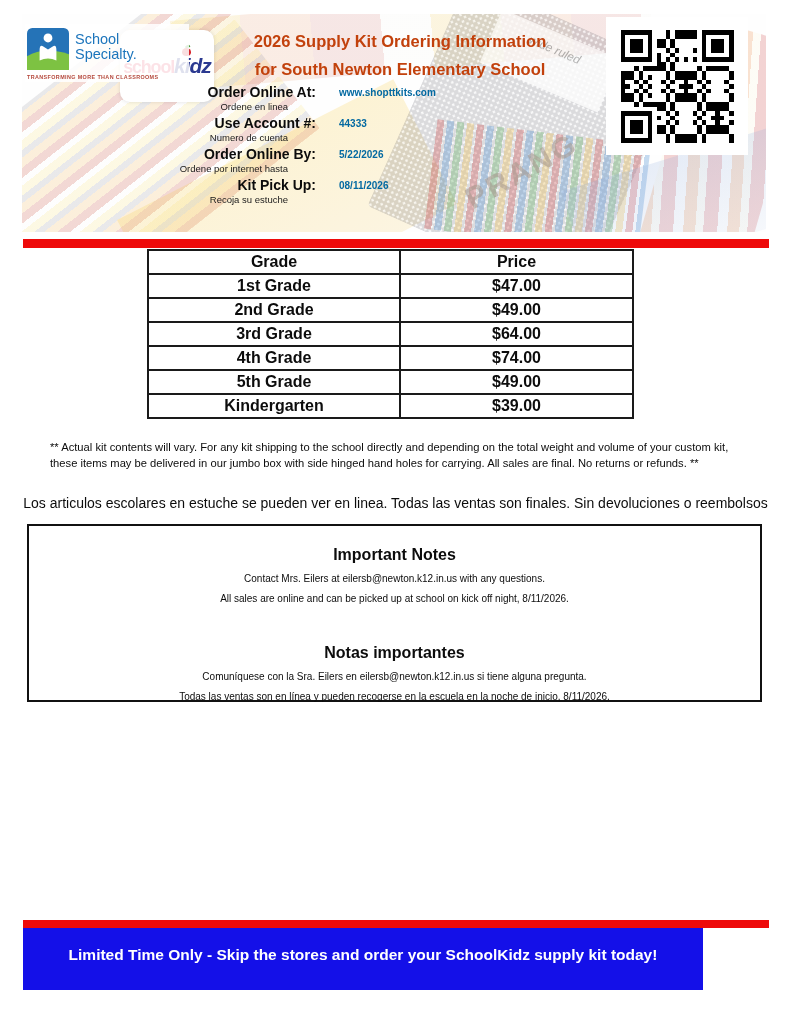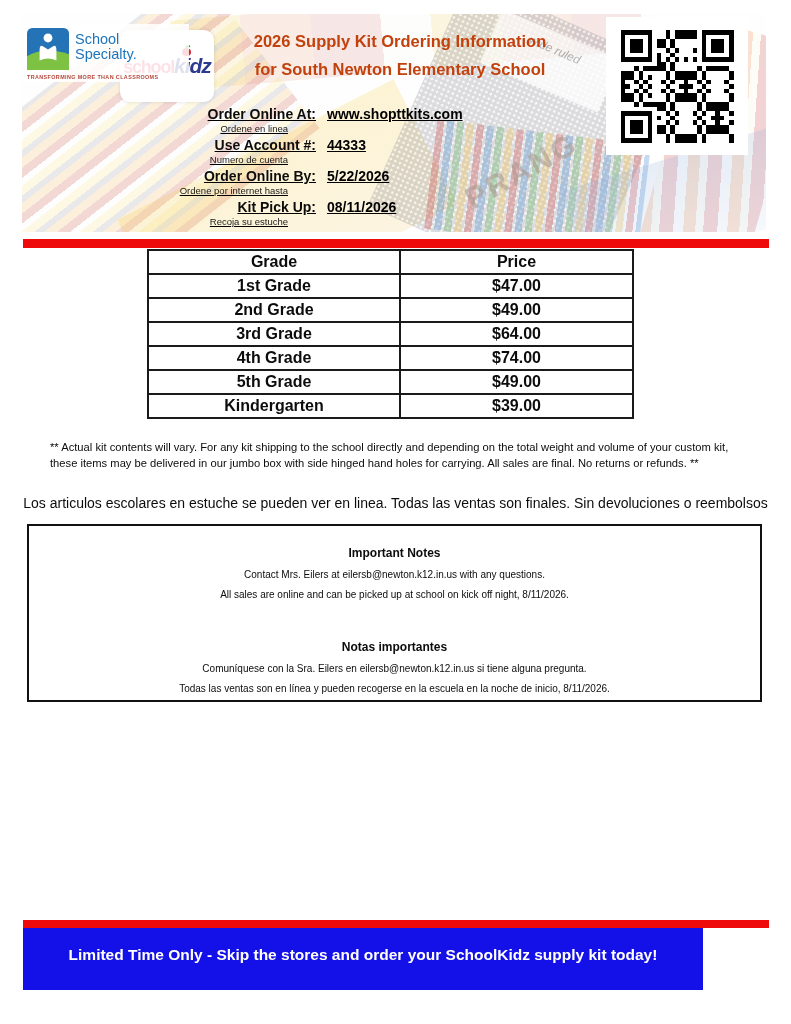--- a/index.html
+++ b/index.html
@@ -41,26 +41,26 @@
   .sk-logo{position:absolute;left:98px;top:16px;width:94px;height:72px;background:#fff;border-radius:10px;
     box-shadow:0 0 4px rgba(0,0,0,.12);display:flex;align-items:center;justify-content:center;z-index:2;}
   .sk-inner{white-space:nowrap;position:relative;}
   .sk-w1{color:#e8415c;font-weight:bold;font-size:18px;letter-spacing:-1.2px;}
   .sk-w2{color:#2b3990;font-weight:bold;font-style:italic;font-size:21px;letter-spacing:-1px;position:relative;}
   .sk-apple{position:absolute;top:-6px;right:20px;width:9px;height:8px;background:#d8232a;border-radius:50% 50% 46% 46%;}
   .sk-apple::after{content:"";position:absolute;left:3px;top:-3px;width:5px;height:3px;background:#4a9b3c;border-radius:60% 60% 0 60%;transform:rotate(-25deg);}
 
   
   .h-title{position:absolute;left:180px;right:168px;top:13px;z-index:2;text-align:center;font-weight:bold;font-size:16.5px;color:#c2410c;line-height:28px;}
-  .fields{position:absolute;left:0;top:92px;width:500px;z-index:2;text-decoration:underline;}
+  .fields{position:absolute;left:0;top:70px;width:500px;z-index:2;}
   .frow{display:flex;margin-bottom:3px;}
   .flabel{width:294px;text-align:right;flex:0 0 294px;}
   .flabel .lbl{font-weight:bold;font-size:14px;color:#0c0c0c;line-height:17px;}
   .flabel .sub{font-size:9.5px;color:#1a1a1a;line-height:11px;padding-right:28px;padding-left:14px;}
-  .fvalue{font-weight:bold;font-size:14px;color:#000000;margin-left:11px;line-height:17px;}
+  .fvalue{font-weight:bold;font-size:10px;color:#0369a1;margin-left:23px;line-height:17px;}
 
   
   .qr-panel{position:absolute;left:584px;top:3px;width:142px;height:138px;background:#fff;z-index:2;display:flex;align-items:center;justify-content:center;}
   .qr-panel svg{width:120px;height:113px;shape-rendering:crispEdges;}
 
   
   .red-bar{position:absolute;left:23px;top:239px;width:746px;height:9px;}
   .red-stripe{position:absolute;left:23px;top:920px;width:746px;height:8px;}
   .blue-banner{position:absolute;left:23px;top:928px;width:680px;height:62px;color:#fff;font-weight:bold;font-size:15.5px;text-align:center;padding-top:18px;box-sizing:border-box;}
 
@@ -72,21 +72,21 @@
   .col-grade{width:250px;}
   .col-price{width:231px;}
 
   
   .disclaimer{position:absolute;left:50px;top:440px;width:700px;font-size:11.2px;line-height:15.8px;color:#0c0c0c;}
   .disclaimer-es{position:absolute;left:0;right:0;top:495px;text-align:center;font-size:14px;color:#0c0c0c;}
 
   
   .notes-box{position:absolute;left:27px;top:524px;width:731px;height:174px;border:2.5px solid #111;background:#fff;
     text-align:center;color:#0c0c0c;box-sizing:content-box;}
-  .nb-title{font-weight:bold;font-size:12px;margin-top:20px;}
+  .nb-title{font-weight:bold;font-size:16px;margin-top:20px;}
   .nb-line{font-size:10px;margin-top:9px;}
   .nb-gap{height:20px;}
 </style>
 </head>
 <body>
 
 <div class="page">
 
   <div class="header">
 

